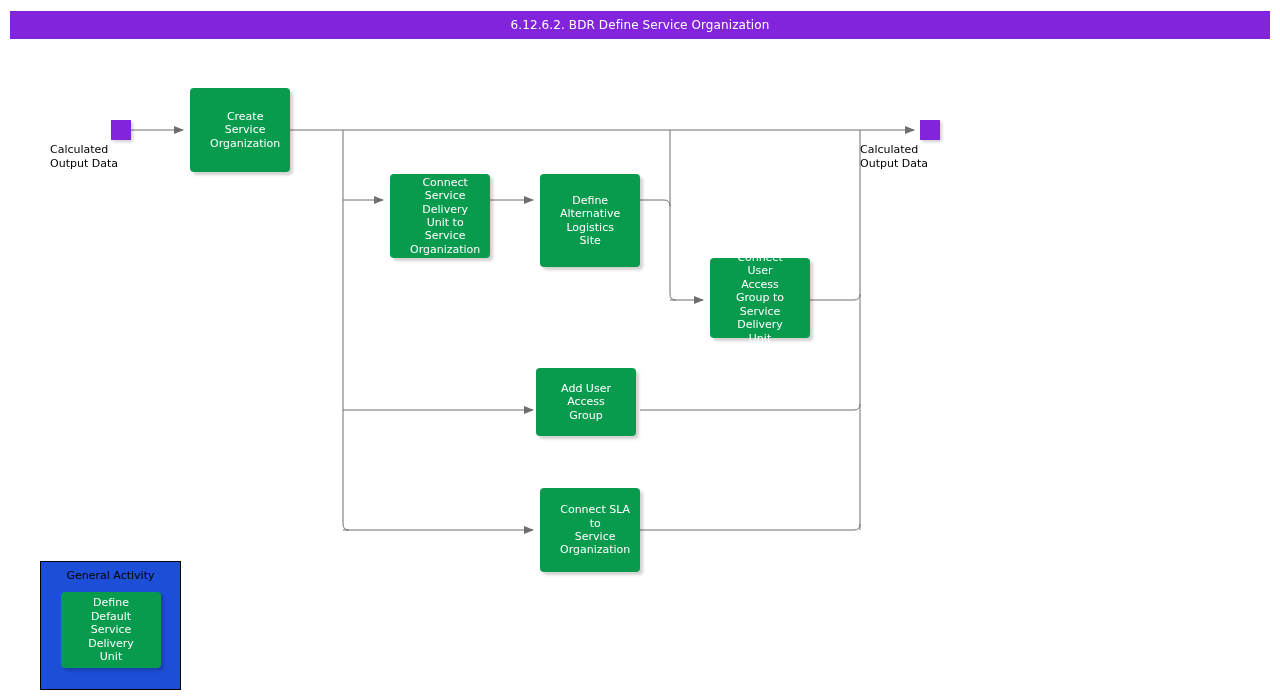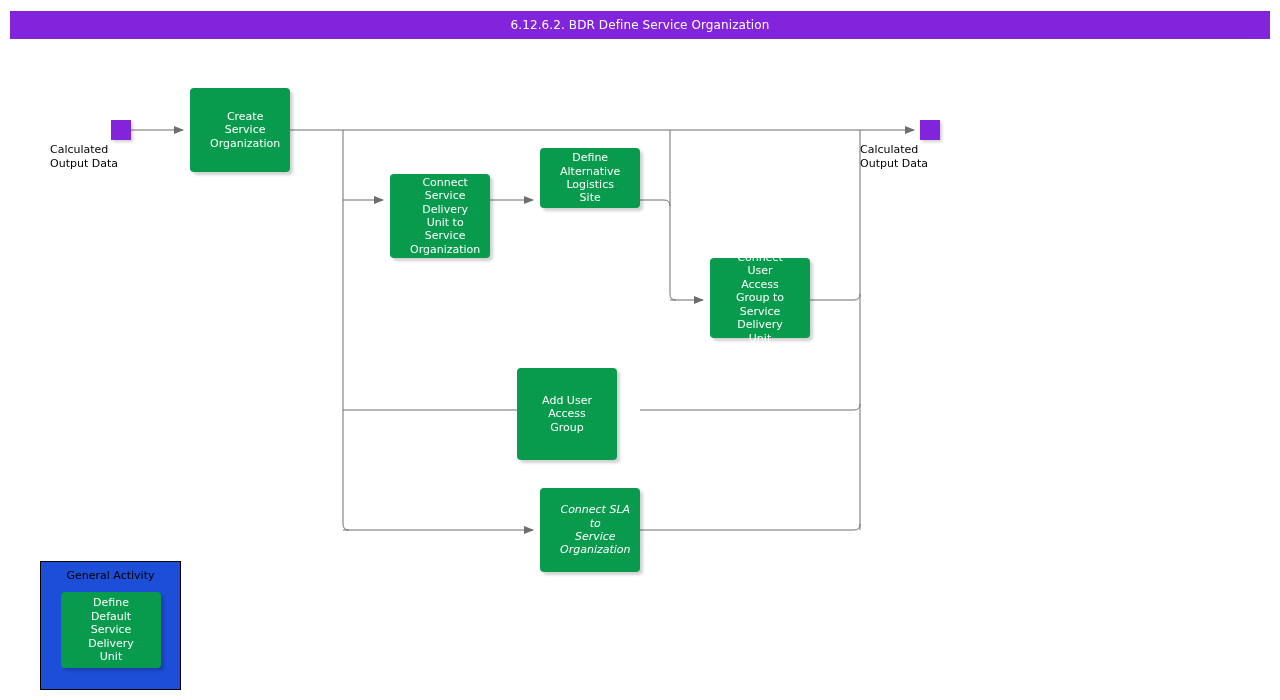--- a/index.html
+++ b/index.html
@@ -185,39 +185,39 @@
 Organization</span>
   </div>
 
   <div class="node" style="left:390px; top:158px; width:100px; height:84px;margin-top:16px;">
     <span class="node-label">Connect Service
 Delivery Unit to
 Service
 Organization</span>
   </div>
 
-  <div class="node" style="left:540px; top:148px; width:100px; height:60px;">
+  <div class="node" style="left:540px; top:174px; width:100px; height:93px;">
     <span class="node-label">Define
 Alternative
 Logistics Site</span>
   </div>
 
   <div class="node" style="left:710px; top:258px; width:100px; height:80px;">
     <span class="node-label">Connect User
 Access Group to
 Service Delivery
 Unit</span>
   </div>
 
-  <div class="node" style="left:517px; top:368px; width:100px; height:92px;">
+  <div class="node" style="left:536px; top:368px; width:100px; height:68px;">
     <span class="node-label">Add User Access
 Group</span>
   </div>
 
-  <div class="node" style="left:540px; top:488px; width:100px; height:84px;font-style:italic;">
+  <div class="node" style="left:540px; top:488px; width:100px; height:84px;">
     <span class="node-label">Connect SLA to
 Service
 Organization</span>
   </div>
 
   <div id="legend">
     <div class="legend-title">General Activity</div>
     <div class="node legend-node">
       <span class="node-label">Define Default
 Service Delivery

